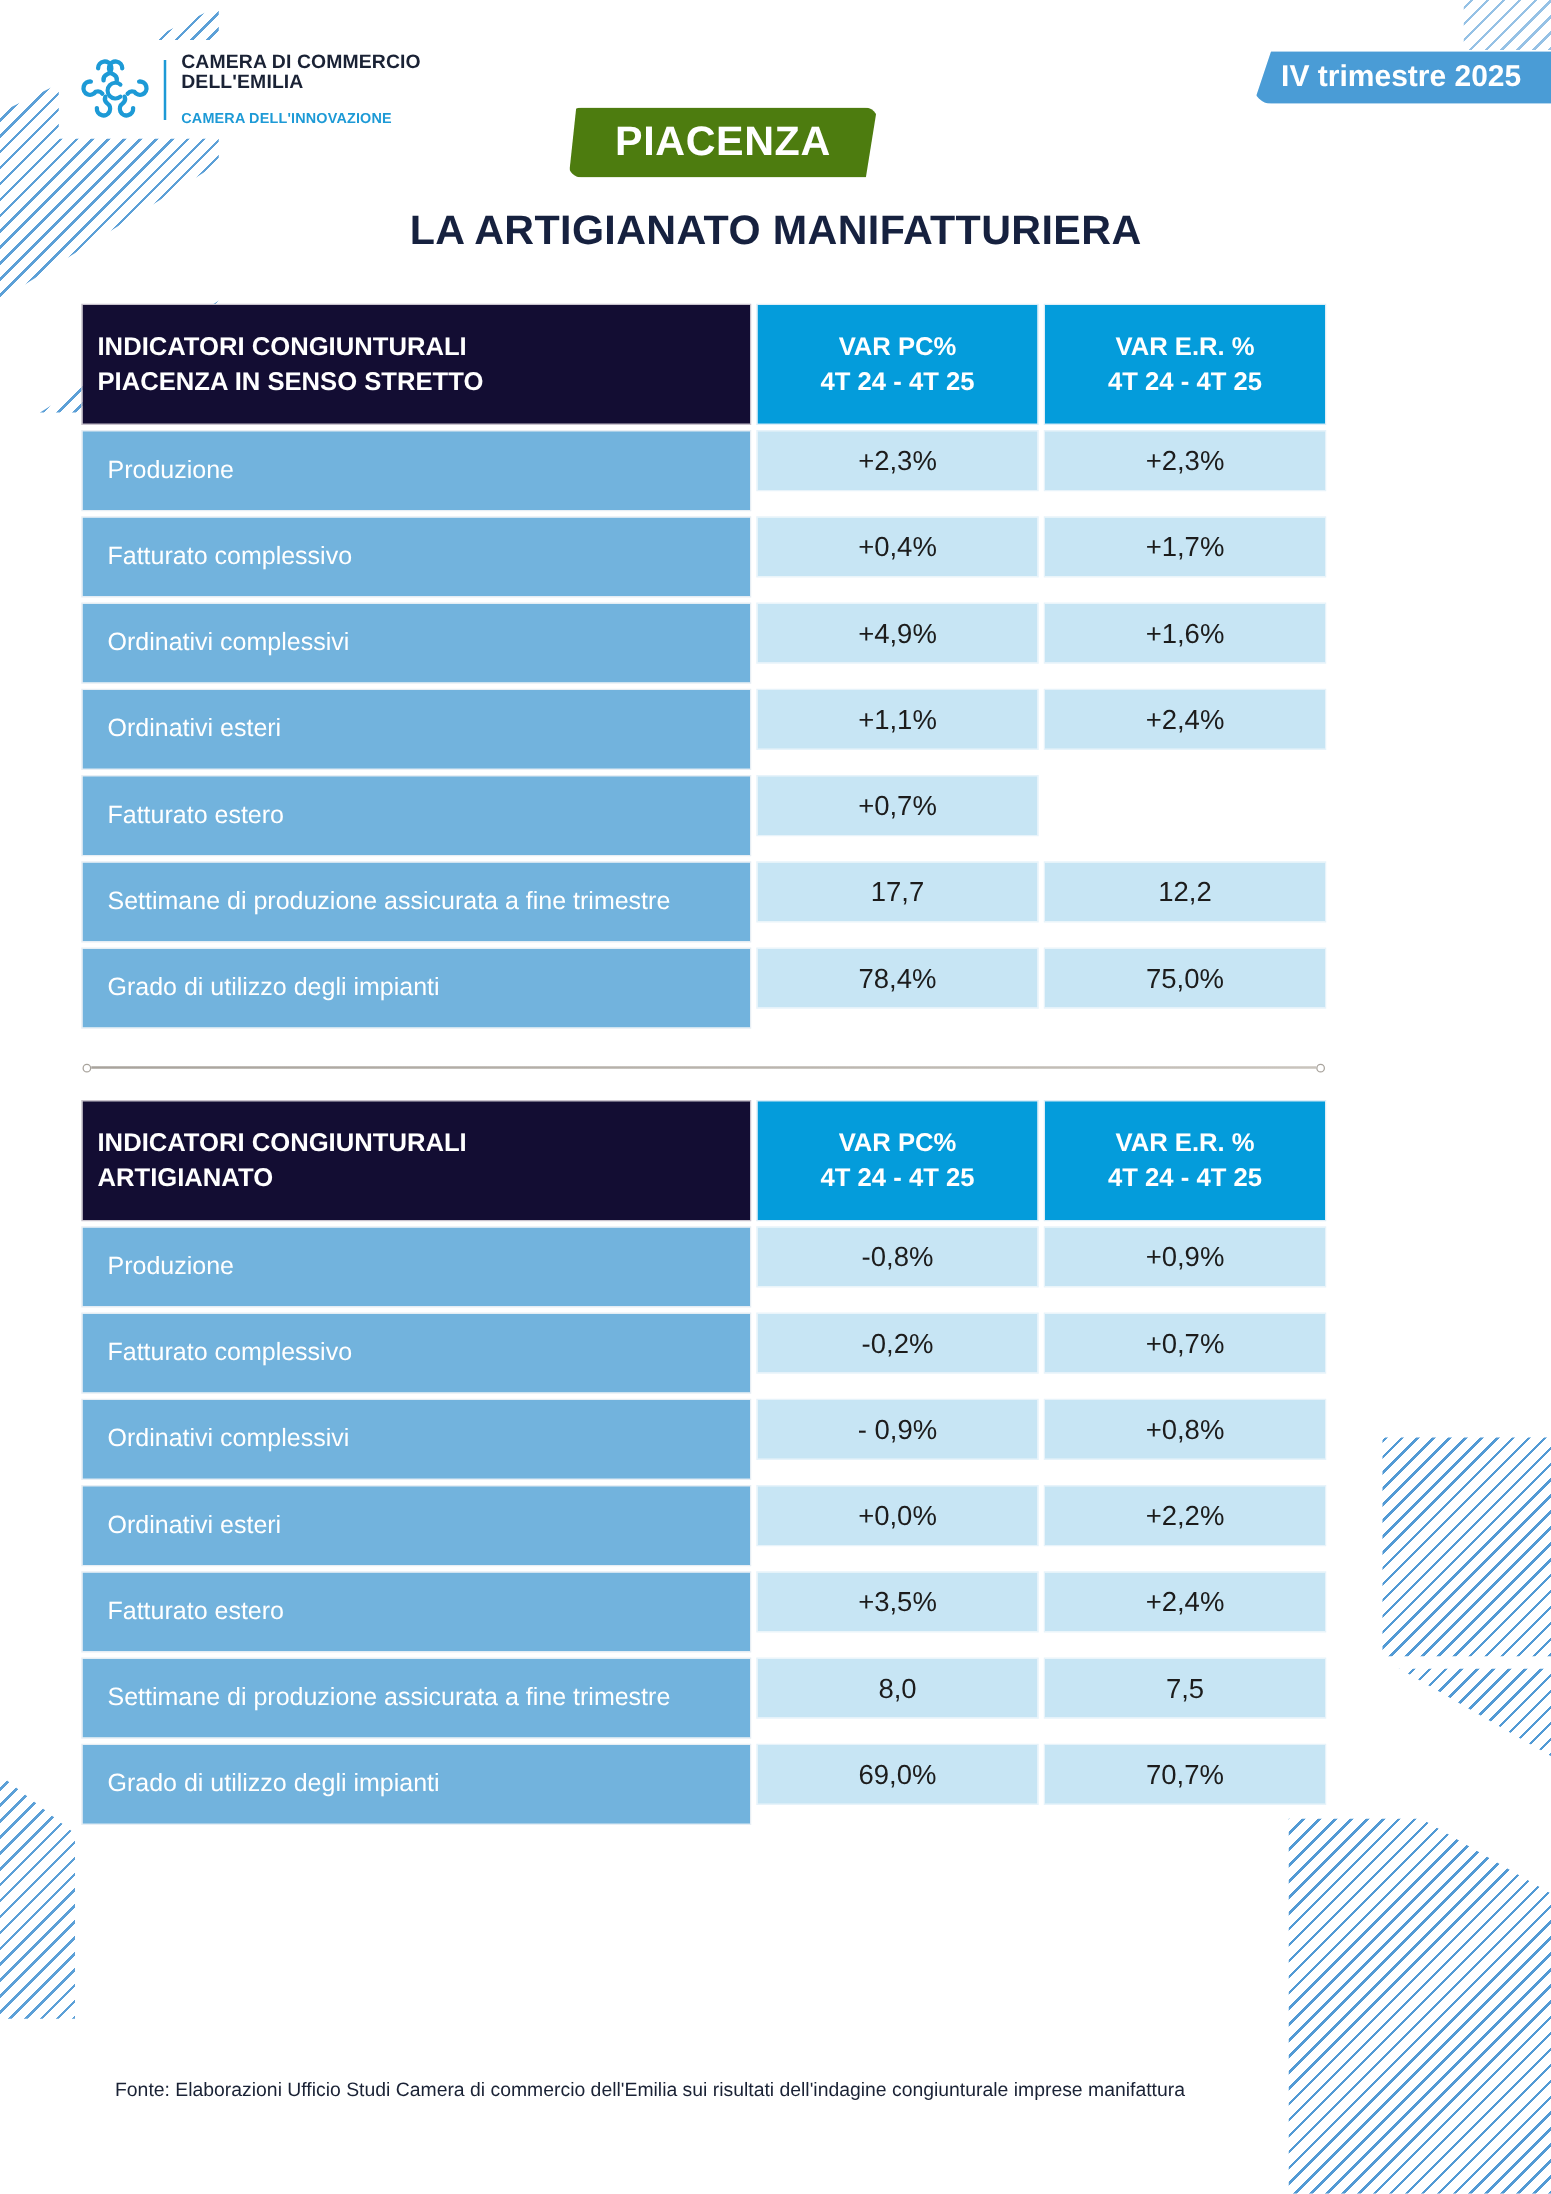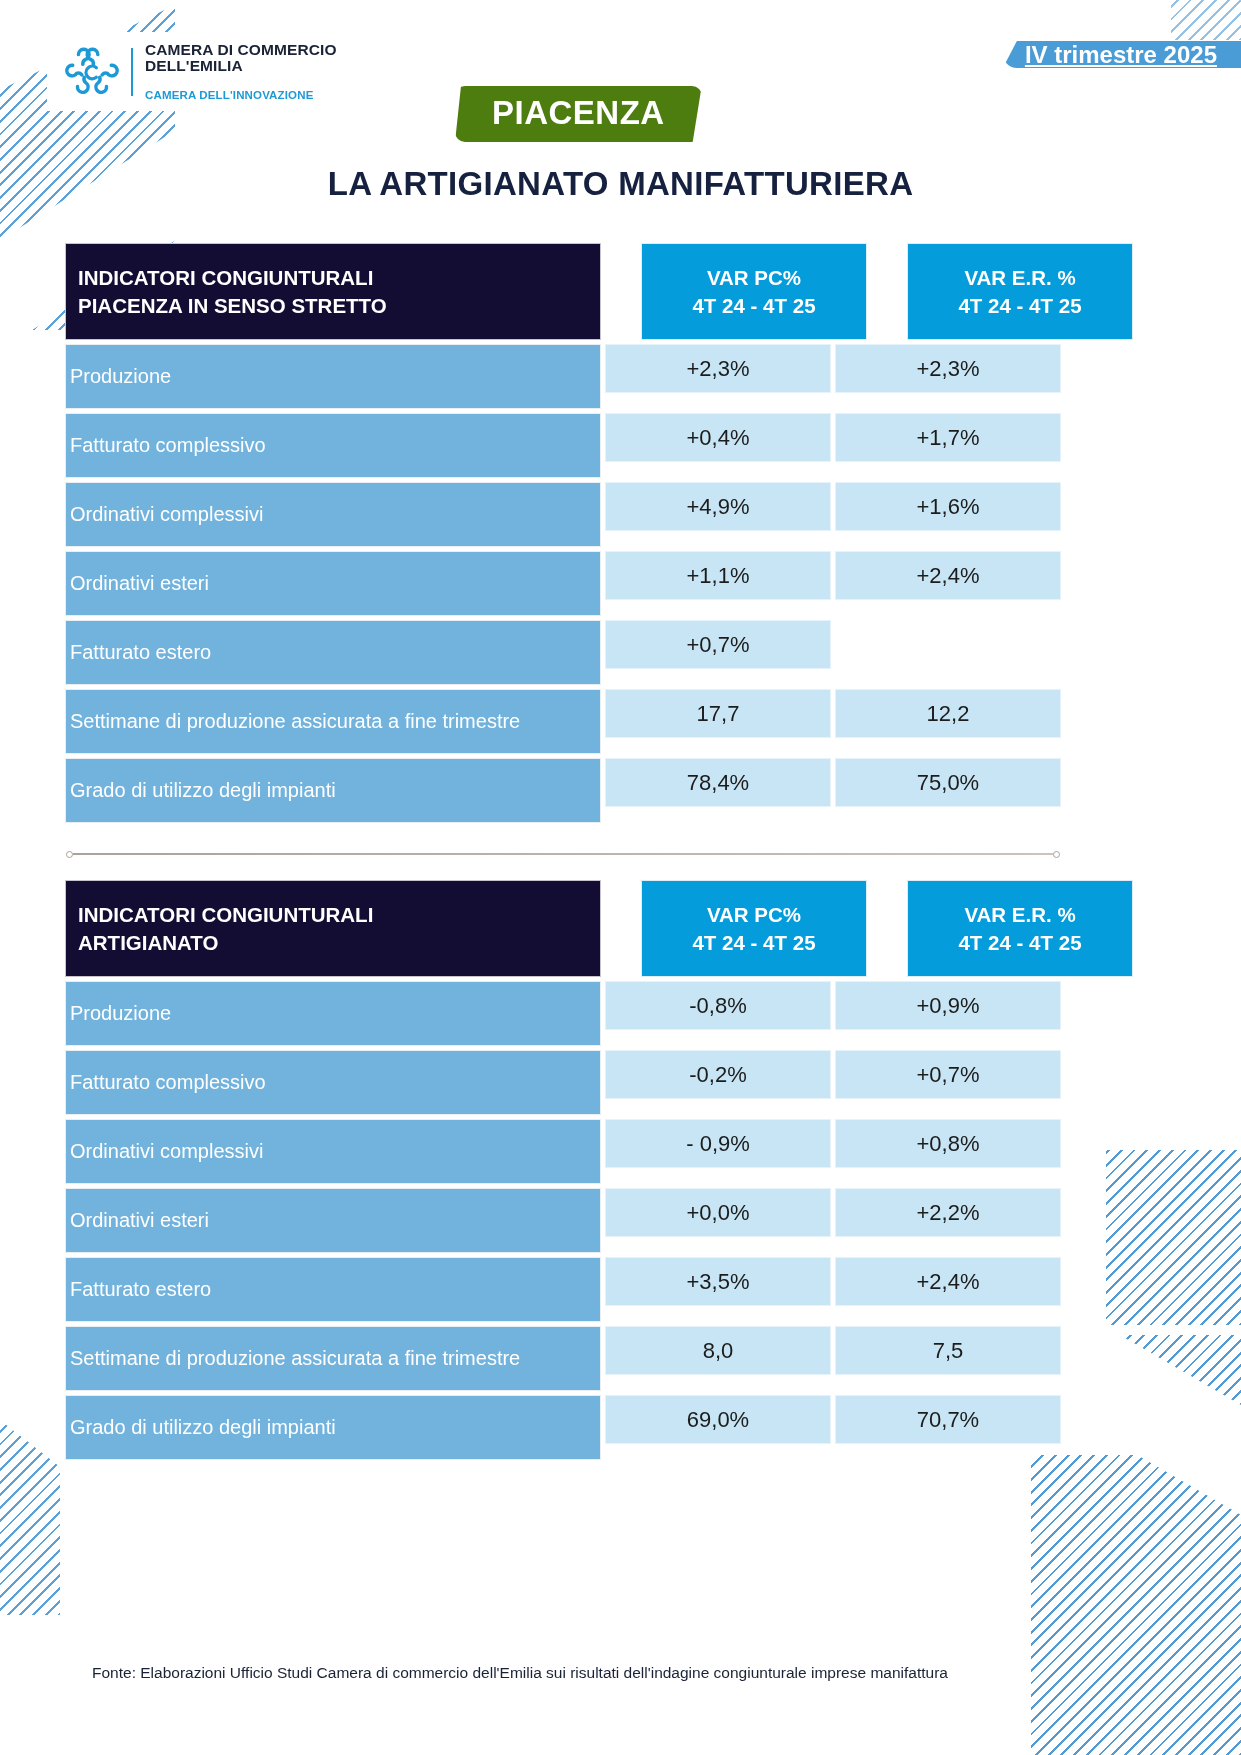--- a/index.html
+++ b/index.html
@@ -105,32 +105,31 @@
   }
   .logo-l3 {
     font-size: 11.5px; font-weight: bold; color: #1d9ad6;
     letter-spacing: .15px; margin-top: 16px;
   }
 
   
   .quarter-tag {
     position: absolute;
     right: 0; top: 41px;
-    height: 27px;
+    height: 42px;
     background: #4a9cd6;
     color: #ffffff;
     font-size: 24px;
     font-weight: bold;
     display: flex;
     align-items: center;
     padding: 0 24px 0 22px;
     border-radius: 0 0 0 14px;
     clip-path: polygon(14px 0, 100% 0, 100% 100%, 0 100%);
     z-index: 6;
-    text-decoration: underline;
   }
 
   
   .city-badge {
     position: absolute;
     left: 455px; top: 86px;
     background: #4d7c0f;
     color: #ffffff;
     font-size: 33px;
     font-weight: bold;
@@ -182,31 +181,30 @@
     font-size: 20.5px;
     font-weight: bold;
     line-height: 1.35;
     min-height: 95px;
     display: flex;
     flex-direction: column;
     align-items: center;
     justify-content: center;
     text-align: center;
     outline: 1px solid #ddeef8;
-    margin-left: 36px;
   }
 
   .cell-label {
     background: #72b3dd;
     color: #ffffff;
     font-size: 20px;
     height: 63px;
     display: flex;
     align-items: center;
-    padding-left: 4px;
+    padding-left: 20px;
     outline: 1px solid #e7eef4;
   }
   .cell-val {
     background: #c7e5f4;
     color: #1c1c1c;
     font-size: 22px;
     height: 47px;
     display: flex;
     align-items: center;
     justify-content: center;

